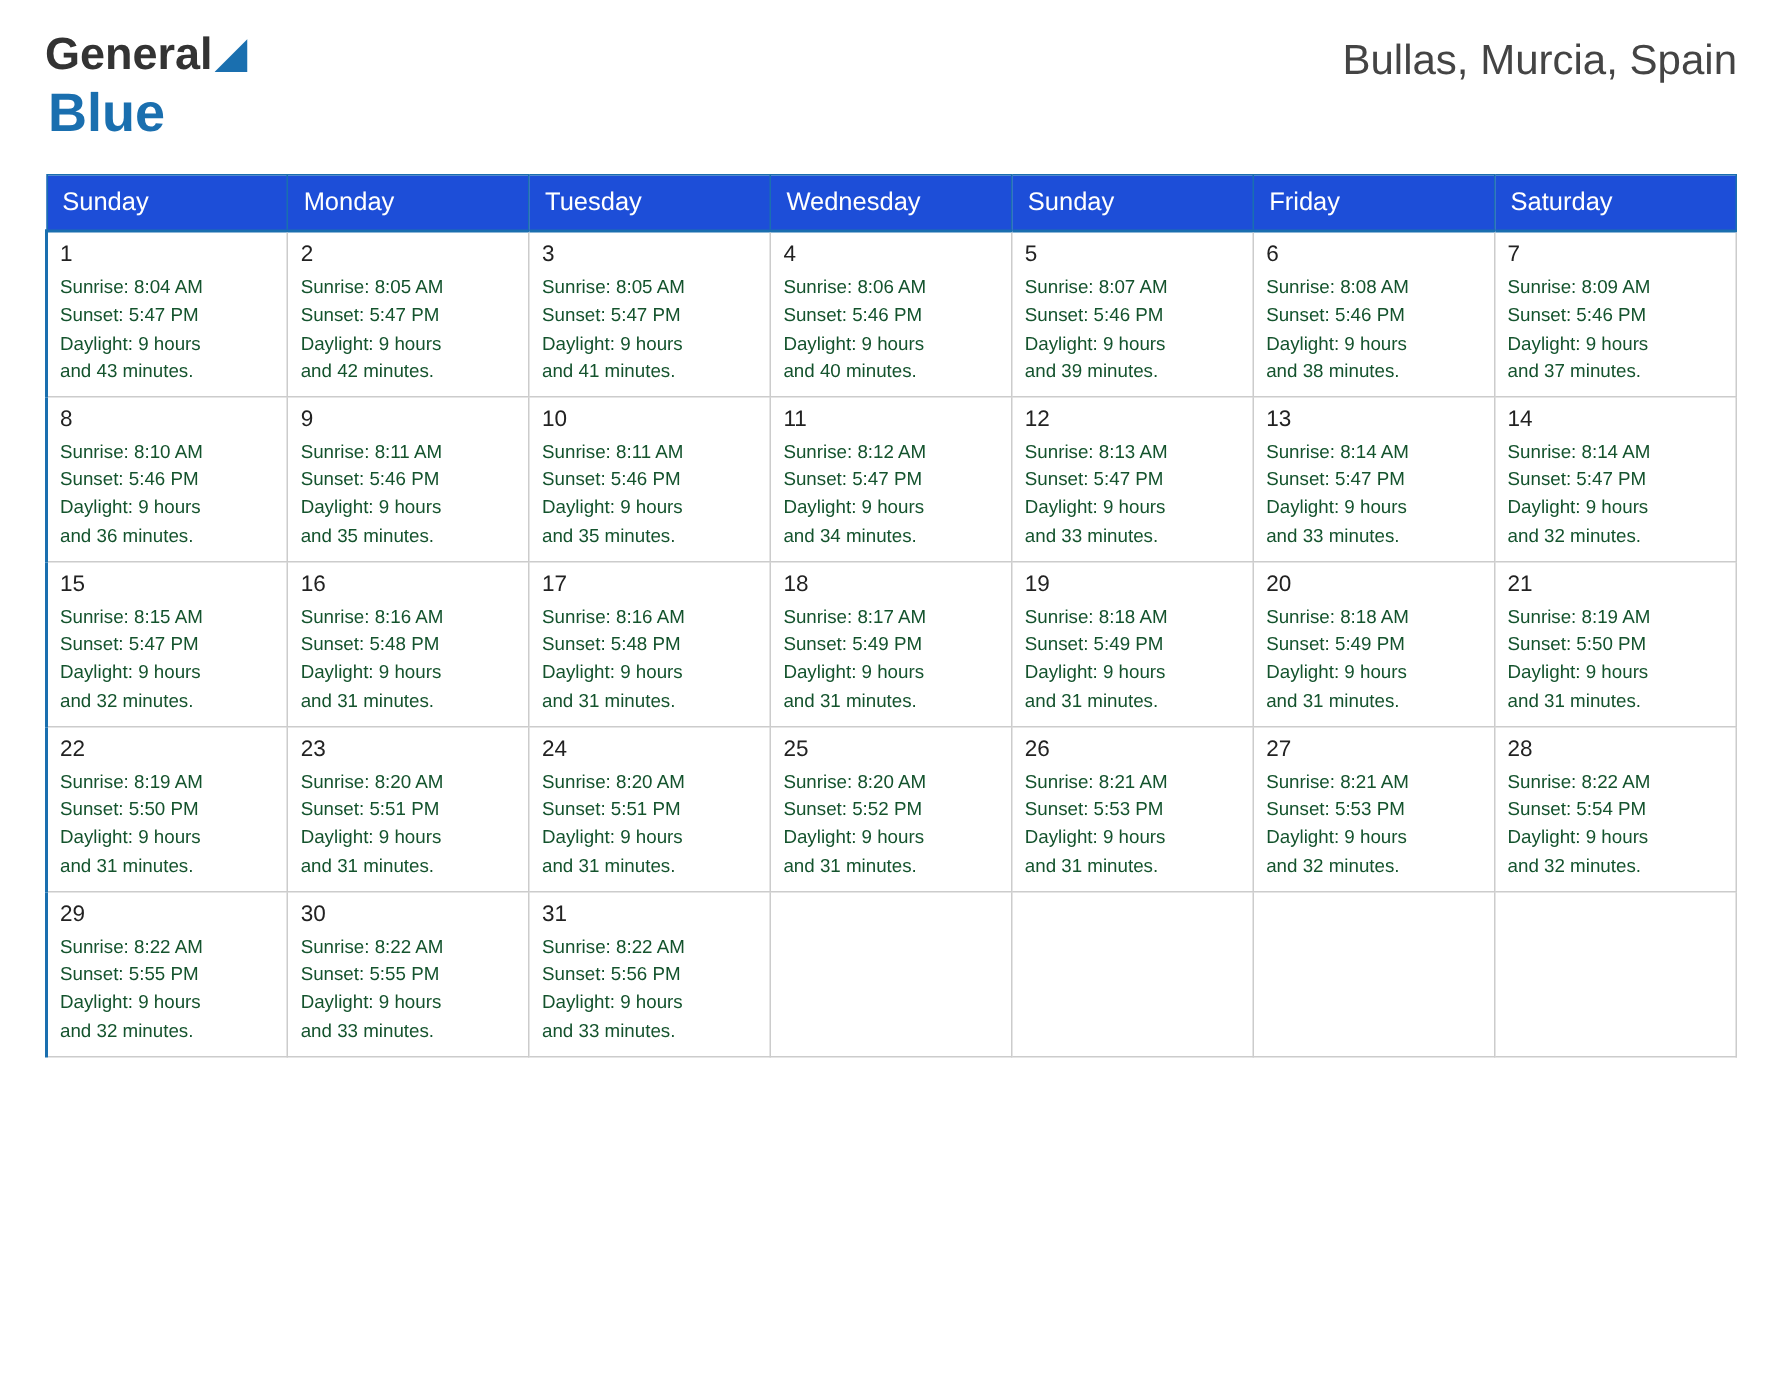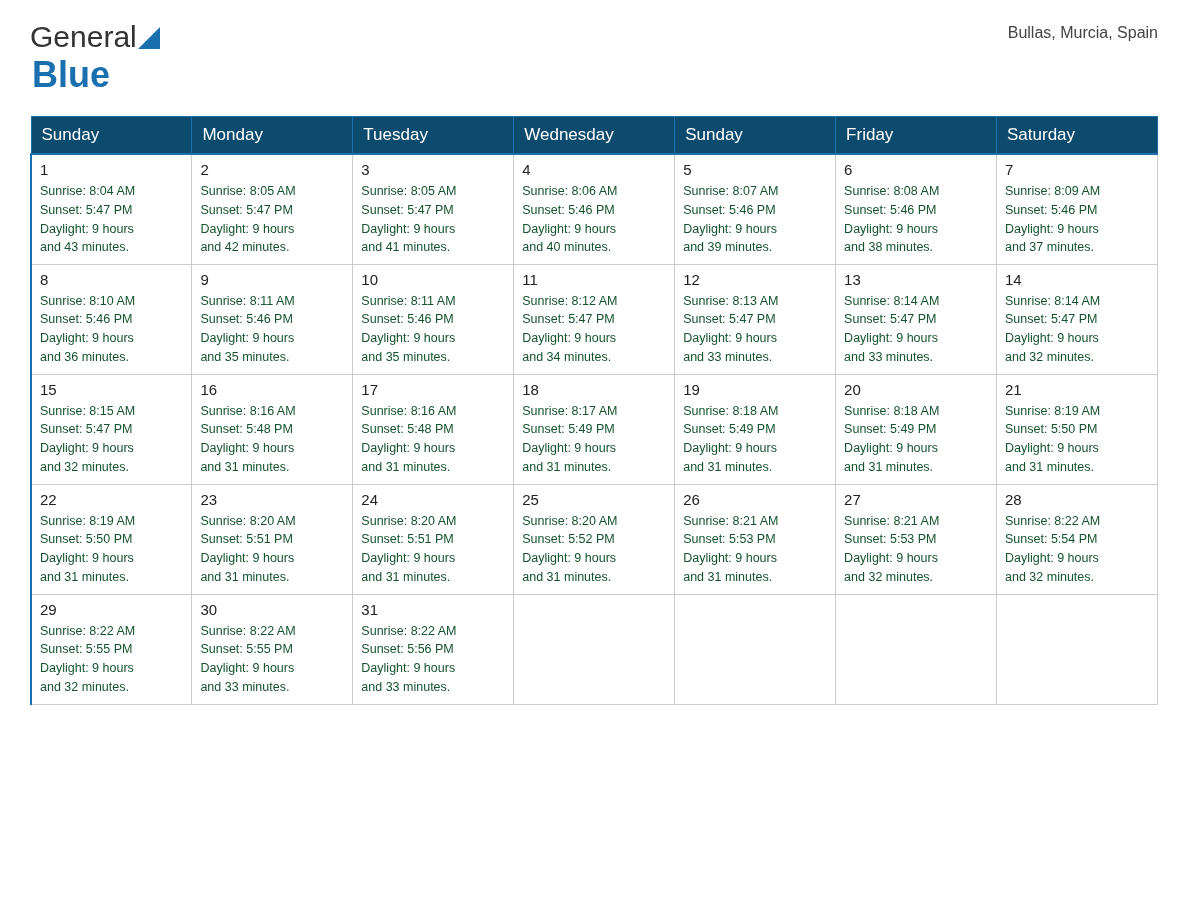--- a/index.html
+++ b/index.html
@@ -23,31 +23,31 @@
     }
     .title-block {
       text-align: right;
     }
     .month-title {
       font-size: 52px;
       font-weight: normal;
       color: #222;
     }
     .location {
-      font-size: 16px;
+      font-size: 28px;
       color: #444;
       margin-top: 4px;
     }
     table {
       width: 100%;
       border-collapse: collapse;
       table-layout: fixed;
     }
     thead tr th {
-      background-color: #0c4a6e;
+      background-color: #1d4ed8;
       color: #fff;
       font-size: 17px;
       font-weight: normal;
       padding: 8px 10px;
       text-align: left;
       border: 1px solid #1a6faf;
     }
     tbody tr td {
       border: 1px solid #ccc;
       vertical-align: top;
@@ -71,21 +71,21 @@
     .day-info {
       font-size: 12.5px;
       line-height: 1.5;
       color: #14532d;
     }
     .empty-cell {
       background: #fff;
     }
     .logo-general {
       font-size: 30px;
-      font-weight: normal;
+      font-weight: bold;
       color: #333;
     }
     .logo-row1 { display: flex; align-items: baseline; gap: 0px; }
     .logo-row2 { color: #1a6faf; font-size: 36px; font-weight: bold; padding-left: 2px; }
   </style>
 </head>
 <body>
 
 <div class="header">
   <div class="logo">

